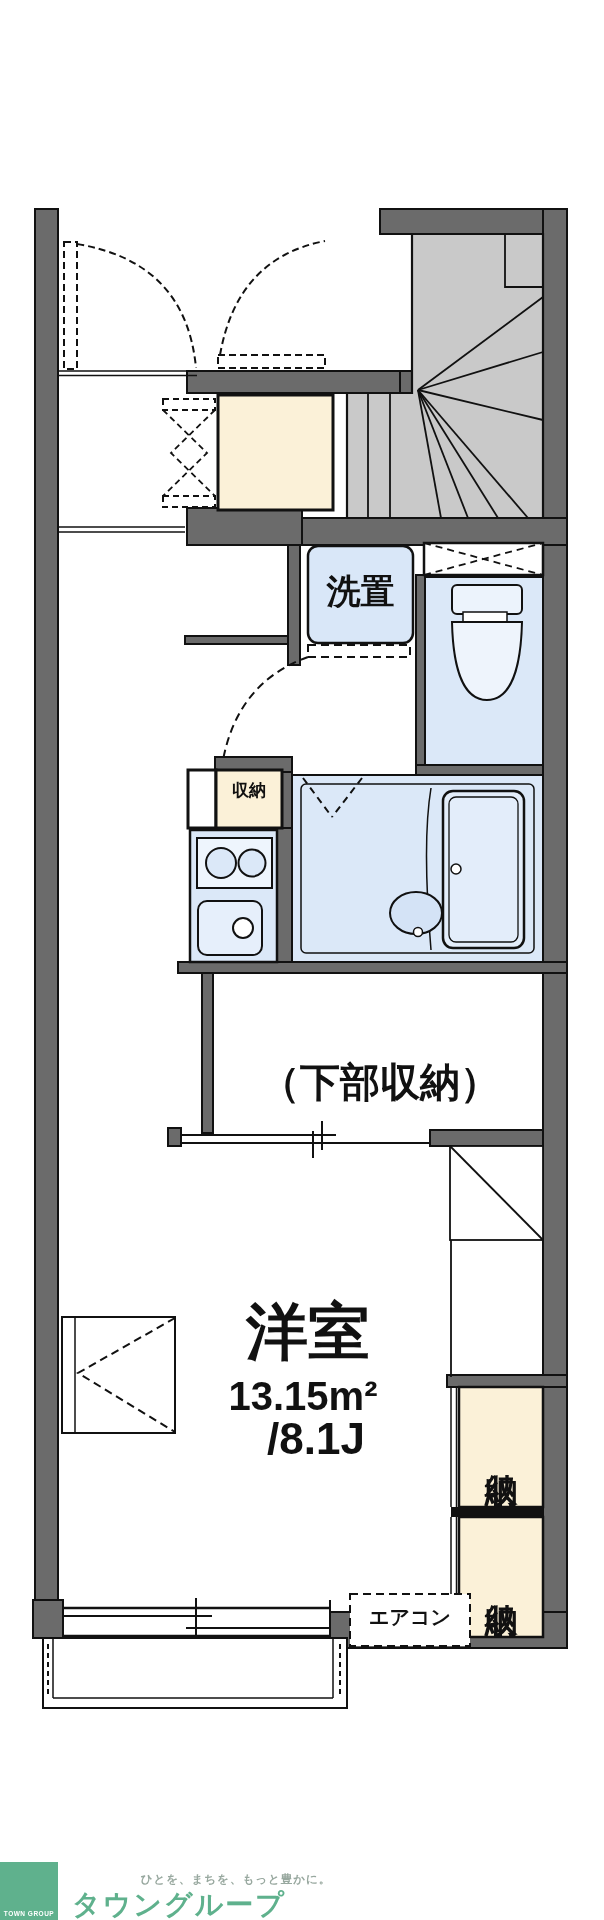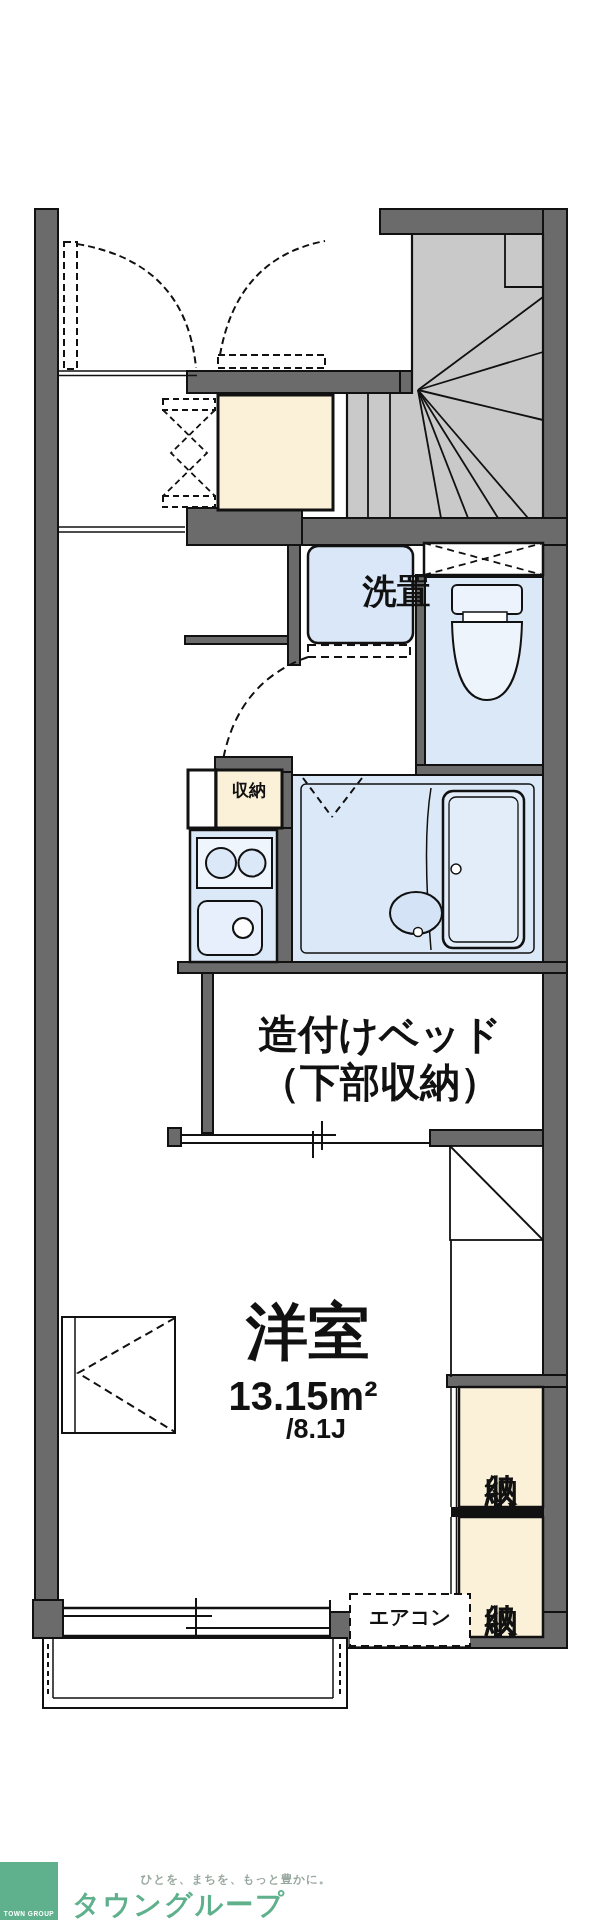--- a/index.html
+++ b/index.html
@@ -1,26 +1,26 @@
 <!DOCTYPE html>
 <html><head>
 <meta charset="utf-8">
 <style>
   html,body{margin:0;padding:0;background:#ffffff;}
   #stage{position:relative;width:604px;height:1920px;background:#ffffff;overflow:hidden;
          font-family:"Liberation Sans","DejaVu Sans",sans-serif;}
   #plan-svg{position:absolute;left:0;top:0;}
   .lbl{position:absolute;color:#111;text-align:center;line-height:1.1;white-space:nowrap;}
-  .lbl-laundry{left:308px;top:573px;width:105px;font-size:34px;font-weight:600;padding-left:36px;}
+  .lbl-laundry{left:308px;top:573px;width:105px;font-size:34px;font-weight:600;}
   .lbl-closet-mid{left:216px;top:782px;width:66px;font-size:17px;font-weight:600;}
   .lbl-bed1{left:180px;top:1012px;width:400px;font-size:40px;font-weight:600;}
   .lbl-bed2{left:180px;top:1060px;width:400px;font-size:40px;font-weight:600;}
   .lbl-room{left:158px;top:1298px;width:300px;font-size:62px;font-weight:700;}
   .lbl-area1{left:153px;top:1374px;width:300px;font-size:40px;font-weight:600;}
-  .lbl-area2{left:166px;top:1415px;width:300px;font-size:27px;font-weight:600;}
+  .lbl-area2{left:166px;top:1415px;width:300px;font-size:44px;font-weight:600;}
   .lbl-aircon{left:350px;top:1606px;width:120px;font-size:20px;font-weight:700;}
   .lbl-vert{writing-mode:vertical-rl;text-orientation:upright;display:flex;
             align-items:center;justify-content:center;font-size:33px;font-weight:600;}
   .lbl-closet-r1{left:459px;top:1393px;width:84px;height:110px;}
   .lbl-closet-r2{left:459px;top:1523px;width:84px;height:110px;}
   .footer-tagline{position:absolute;left:76px;top:1872px;width:320px;text-align:center;
                   font-size:11.5px;letter-spacing:1px;color:#98a89f;font-weight:700;}
   .footer-brand{position:absolute;left:72px;top:1886px;width:400px;text-align:left;
                 font-size:28px;font-weight:800;color:#5fb18d;letter-spacing:2px;}
   .logo-box{position:absolute;left:0px;top:1862px;width:58px;height:58px;background:#5fb18d;}
@@ -205,21 +205,20 @@
       <circle cx="37" cy="1884" r="8"></circle>
       <circle cx="29.5" cy="1877" r="9"></circle>
       <path d="M27,1889 L32,1889 L34,1904 L25,1904 Z"></path>
       <rect x="18" y="1903" width="23" height="2"></rect>
     </g>
   </g>
 </svg>
 
   <div class="lbl lbl-laundry">洗置</div>
   <div class="lbl lbl-closet-mid">収納</div>
-  <div class="lbl lbl-bed1">造付けベッド</div>
   <div class="lbl lbl-bed2">（下部収納）</div>
   <div class="lbl lbl-room">洋室</div>
   <div class="lbl lbl-area1">13.15m²</div>
   <div class="lbl lbl-area2">/8.1J</div>
   <div class="lbl lbl-aircon">エアコン</div>
   <div class="lbl lbl-vert lbl-closet-r1">収納</div>
   <div class="lbl lbl-vert lbl-closet-r2">収納</div>
 
   <div class="logo-box">
     <div class="logo-text">TOWN GROUP</div>

